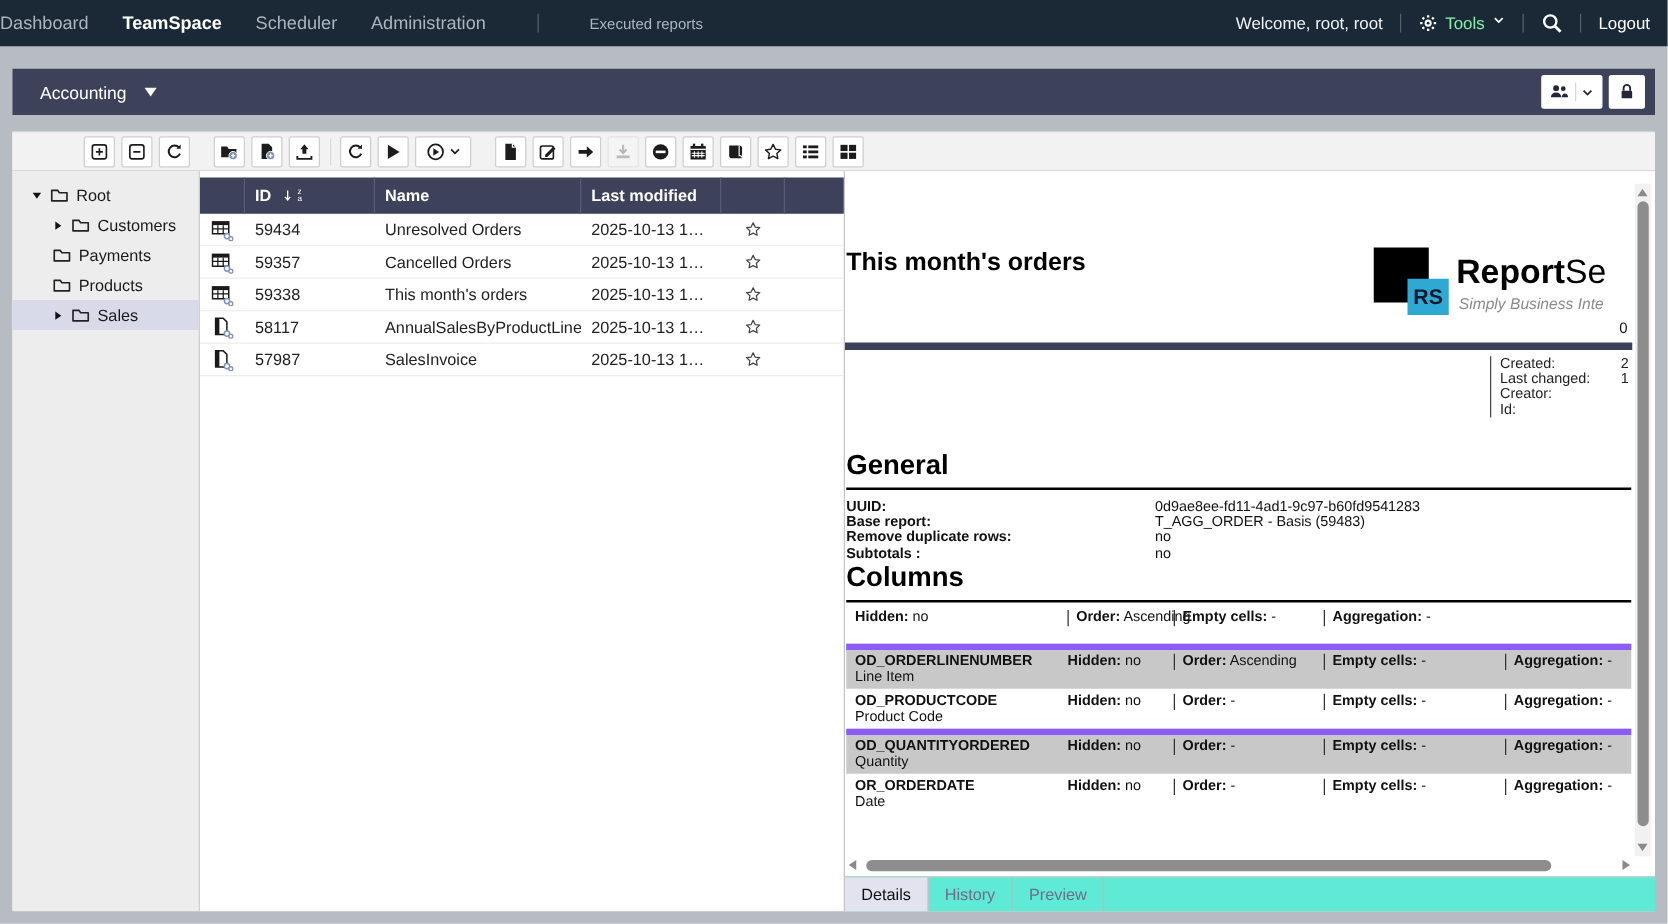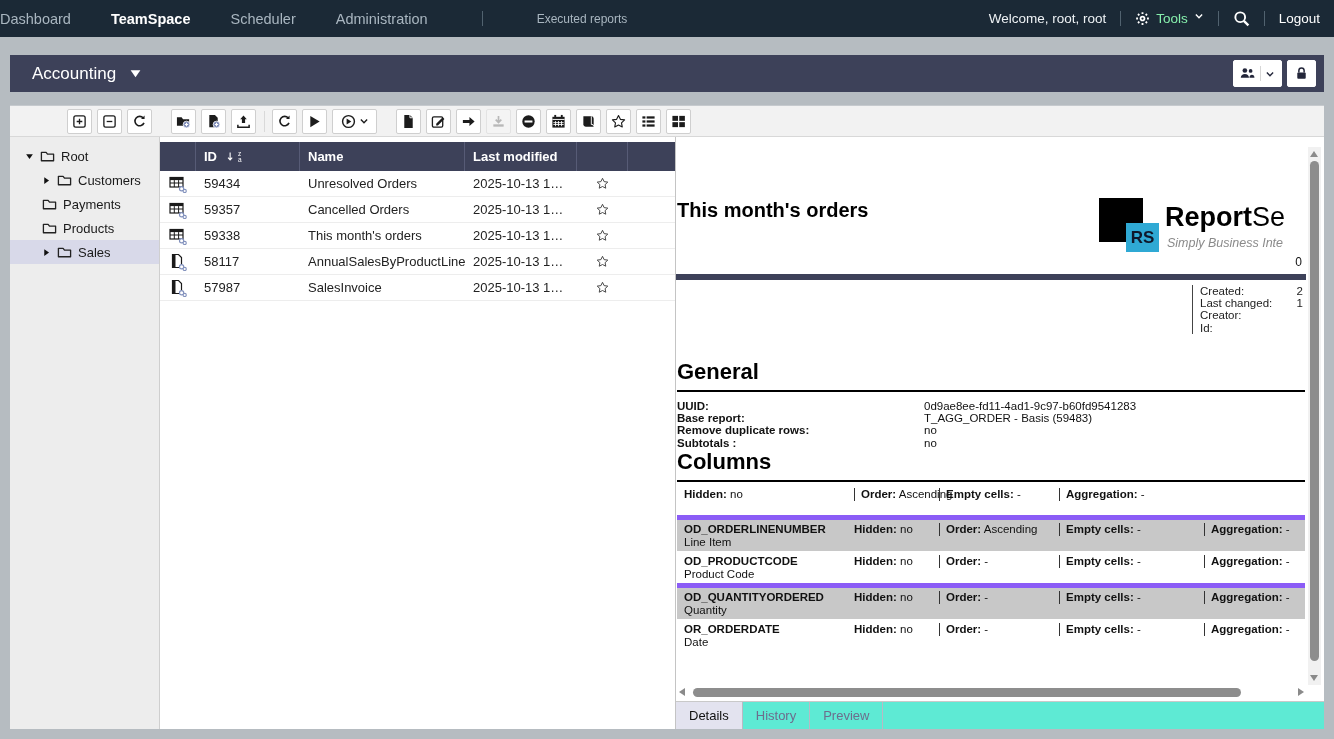--- a/index.html
+++ b/index.html
@@ -2,37 +2,37 @@
 <html><head>
 <meta charset="utf-8">
 <style>
 *{box-sizing:border-box;margin:0;padding:0}
 body{width:1334px;height:739px;background:#b6bcc1;font-family:"Liberation Sans",sans-serif;overflow:hidden;position:relative}
 svg{display:block}
 
 .top-header{position:absolute;left:0;top:0;width:1334px;height:37px;background:#1b2936;display:flex;align-items:center;color:#a9b6c0}
 .brand{margin:0 38px 0 10px;font-size:25px;color:#fff;white-space:nowrap;letter-spacing:.3px}
 .brand .bd{font-weight:bold}.brand .lt{font-weight:normal;opacity:.96}
-.nav{display:flex;gap:40px;font-size:14.5px;align-items:center}
+.nav{display:flex;gap:27px;font-size:14.5px;align-items:center}
 .nav-item{color:#a9b6c0;cursor:pointer;text-decoration:none;white-space:nowrap}
 .nav-item.active{color:#fff;font-weight:bold}
 .hdr-sep{width:1px;height:15px;background:#51626f;margin:0 14px}
 .exec-reports{font-size:12px;color:#a9b6c0;cursor:pointer}
 .hdr-right{margin-left:auto;display:flex;align-items:center;color:#eef2f5;font-size:13.5px;padding-right:14px}
 .welcome{white-space:nowrap}
 .tools-btn{display:flex;gap:6px;color:#86efac;cursor:pointer;background:none;border:none;font-size:13.5px;font-family:inherit}
 .ic15{width:15px;height:15px;color:#fff}
 .ic10{width:10px;height:10px;color:#fff}
 .search-btn{background:none;border:none;cursor:pointer;display:flex}
 .search-btn .ic{width:17px;height:17px;color:#fff}
 .logout{color:#fff;cursor:pointer;text-decoration:none}
 
 .ts-bar{position:absolute;left:10px;top:55px;width:1314px;height:37px;background:#3d4159;display:flex;align-items:center;color:#fff}
 .ts-title-wrap{display:flex;align-items:center;cursor:pointer;margin-left:22px}
-.ts-title{font-size:17px}
+.ts-title{font-size:14px}
 .ts-chev{width:13px;height:13px;margin-left:13px;color:#fff}
 .ts-actions{margin-left:auto;margin-right:8px;display:flex;gap:5px}
 .ts-btn{background:#fff;border:1px solid #fff;border-radius:2px;height:27px;display:flex;align-items:center;justify-content:center;color:#23263a;padding:0 6px;cursor:pointer}
 .ts-btn .ic{width:15px;height:15px}
 .ts-btn .mini-chev{width:10px;height:10px;margin-left:4px}
 .ts-btn .vline{width:1px;height:15px;background:#d6d6d6;margin-left:5px}
 
 .window{position:absolute;left:10px;top:105px;width:1314px;height:623px;background:#fff;border-top:1px solid #c6cace}
 .toolbar{height:31px;background:#f2f2f2;border-bottom:1px solid #d8d8d8;display:flex;align-items:center;padding-left:57px}
 .tb-item{margin-right:5px;display:flex}

